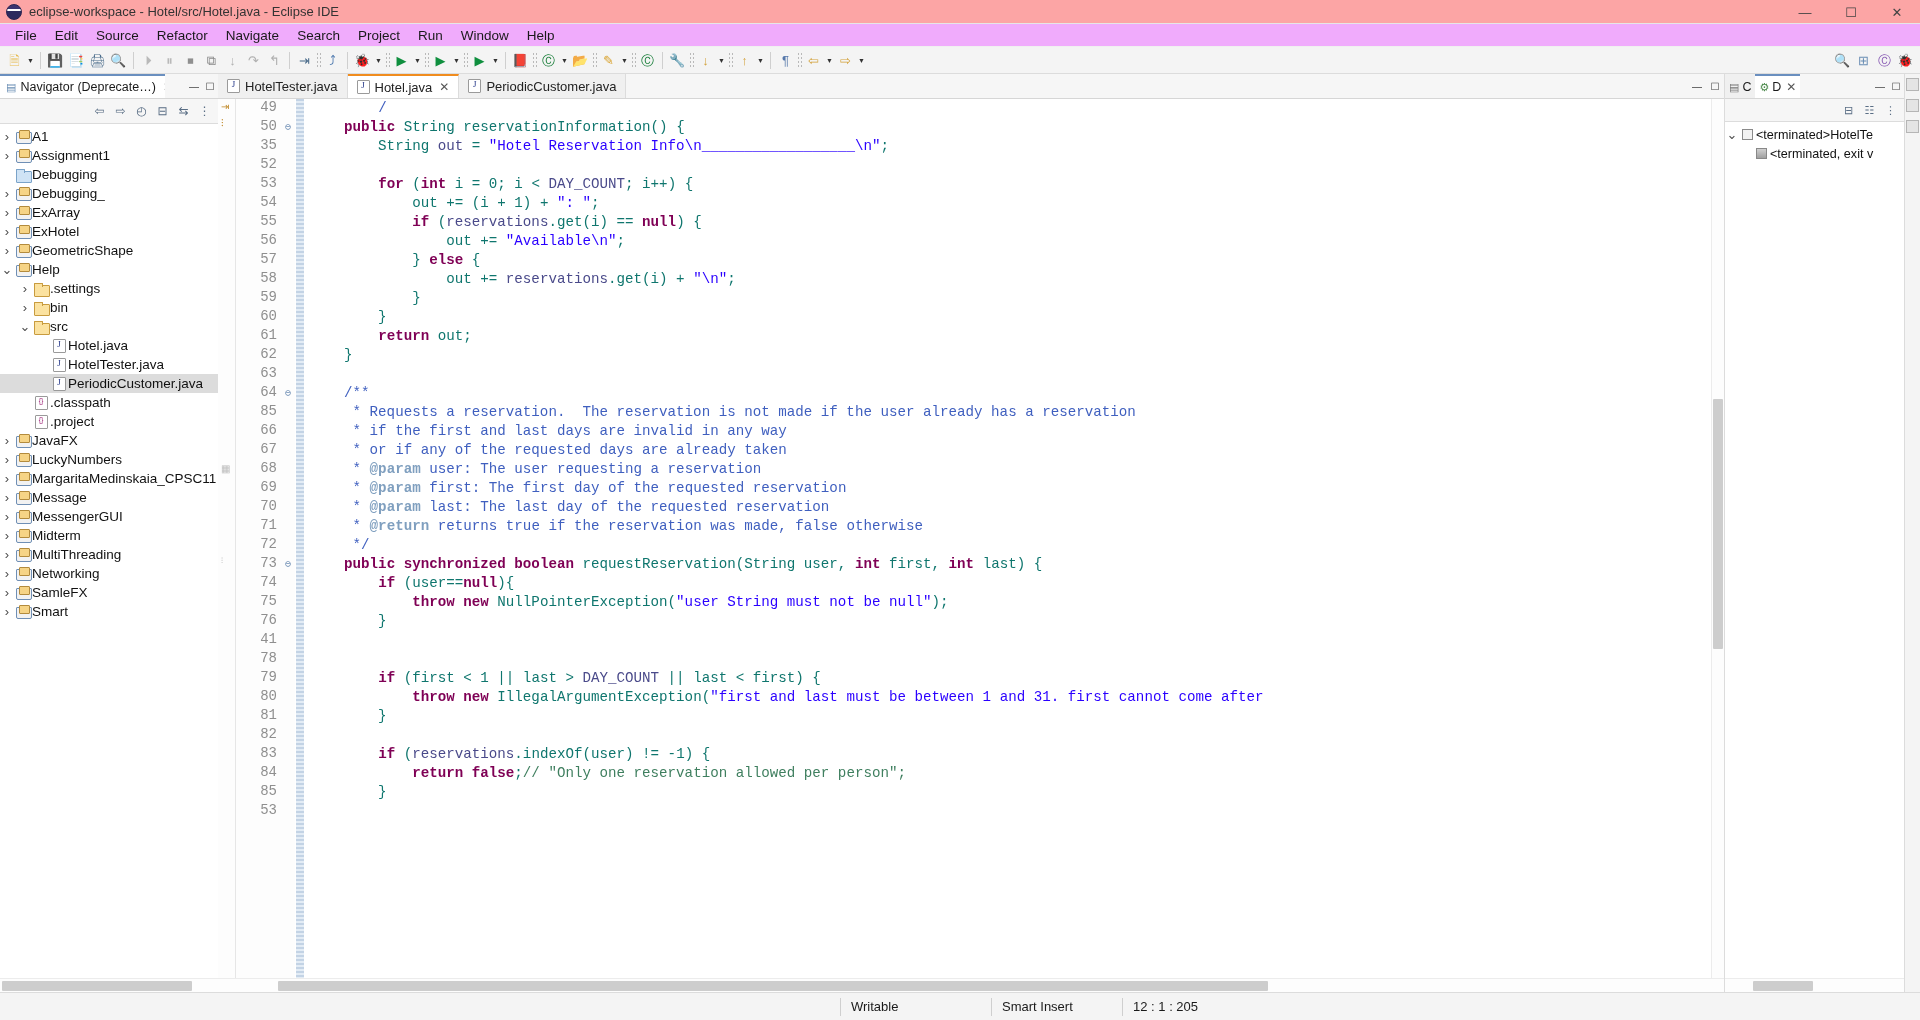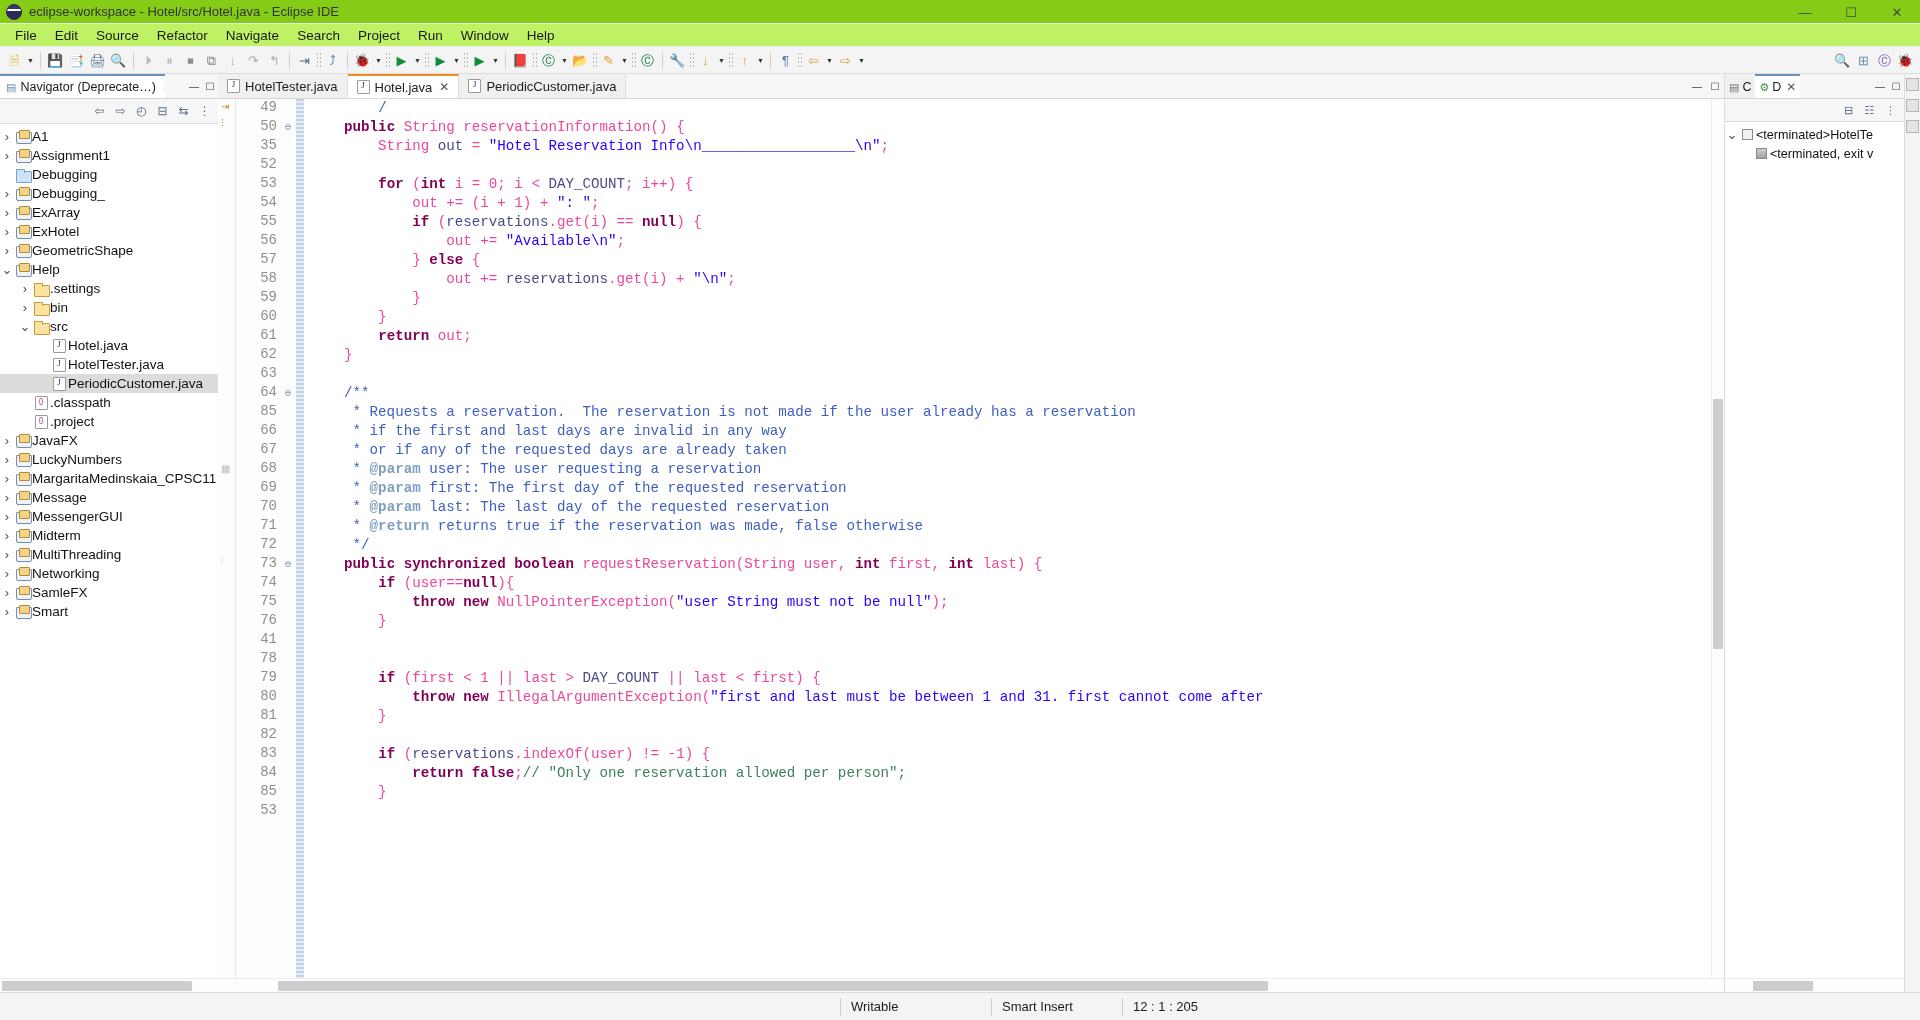--- a/index.html
+++ b/index.html
@@ -6,41 +6,41 @@
   html, body {
     width: 1920px; height: 1020px;
     font-family: "Liberation Sans", sans-serif;
     font-size: 13px;
     background: #ffffff;
     overflow: hidden;
     color: #1a1a1a;
   }
   
   #titlebar {
-    height: 24px; background: #84cc16;
+    height: 24px; background: #fca5a5;
     display: flex; align-items: center;
     border-bottom: 1px solid #e6e6e6;
     position: relative;
   }
   #app-logo {
     width: 16px; height: 16px; margin: 0 7px 0 6px;
     border-radius: 50%;
     background: linear-gradient(#3b3470 0%, #3b3470 32%, #ffffff 32%, #ffffff 46%, #2d2a5e 46%, #2d2a5e 100%);
     border: 1px solid #2a2450;
     flex: 0 0 auto;
   }
   #title-text { font-size: 13px; color: #333; white-space: nowrap; }
   #winbtns { position: absolute; right: 0; top: 0; height: 24px; display: flex; }
   .winbtn {
     width: 46px; height: 24px; display: flex; align-items: center; justify-content: center;
     color: #444; font-size: 13px;
   }
   
   #menubar {
-    height: 23px; background: #bef264; display: flex; align-items: center;
+    height: 23px; background: #f0abfc; display: flex; align-items: center;
     padding-left: 6px; border-bottom: 1px solid #f0f0f0;
   }
   .menu-item { padding: 2px 9px; font-size: 13.5px; color: #1a1a1a; white-space: nowrap; cursor: default; }
   
   #toolbar {
     height: 27px; background: #f4f4f4;
     border-bottom: 1px solid #dcdcdc;
     display: flex; align-items: center; padding: 0 4px;
     position: relative;
   }
@@ -164,21 +164,21 @@
     flex: 1 1 auto; overflow: hidden; position: relative;
     font-family: "Liberation Mono", monospace; font-size: 14.2px;
     line-height: 19px; white-space: pre; padding-left: 6px; background: #ffffff;
   }
   .ln { height: 19px; white-space: pre; }
   .kw { color: #7f0055; font-weight: bold; }
   .str { color: #2a00ff; }
   .cmt { color: #3f5fbf; }
   .cmt-tag { color: #7f9fbf; font-weight: bold; }
   .stat { color: #4a4a8a; }
-  .plain { color: #ec4899; }
+  .plain { color: #0f766e; }
   .slcmt { color: #3f7f5f; }
   #code-scroll-v {
     position: absolute; right: 0; top: 0; width: 13px; height: 100%;
     background: #fdfdfd; border-left: 1px solid #ececec;
   }
   #code-thumb-v { position: absolute; left: 1px; width: 10px; background: #cdcdcd; border-radius: 1px; }
   
   #right-panel { width: 180px; flex: 0 0 180px; display: flex; flex-direction: column; background: #fff;
     border-left: 1px solid #dcdcdc; }
   #right-tabrow { height: 25px; display: flex; align-items: stretch; background: #f6f6f6; border-bottom: 1px solid #d6d6d6; }

